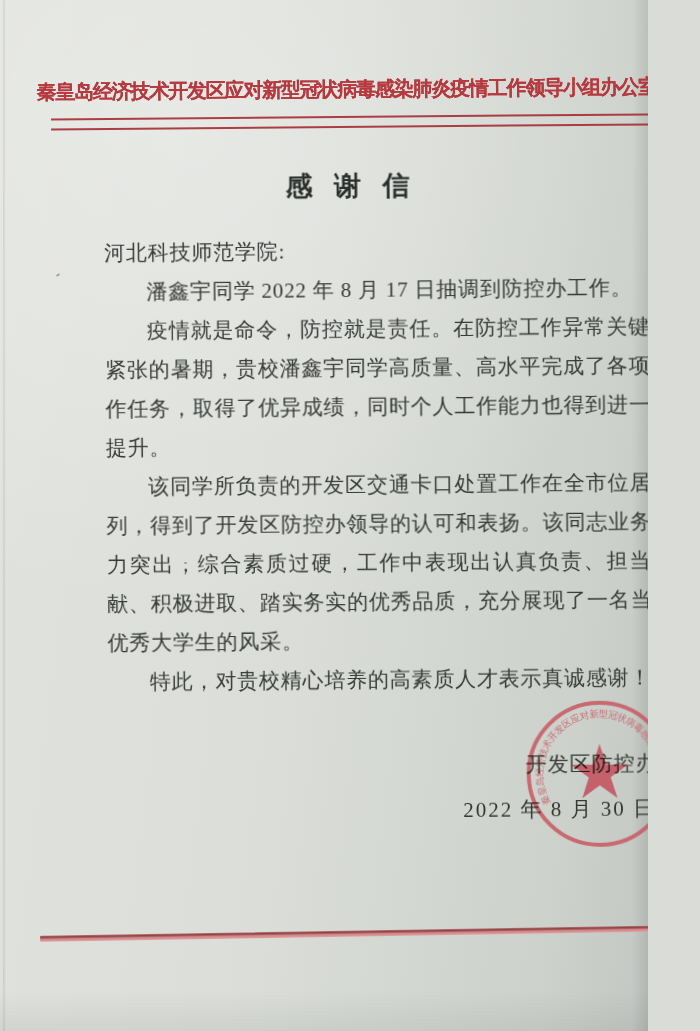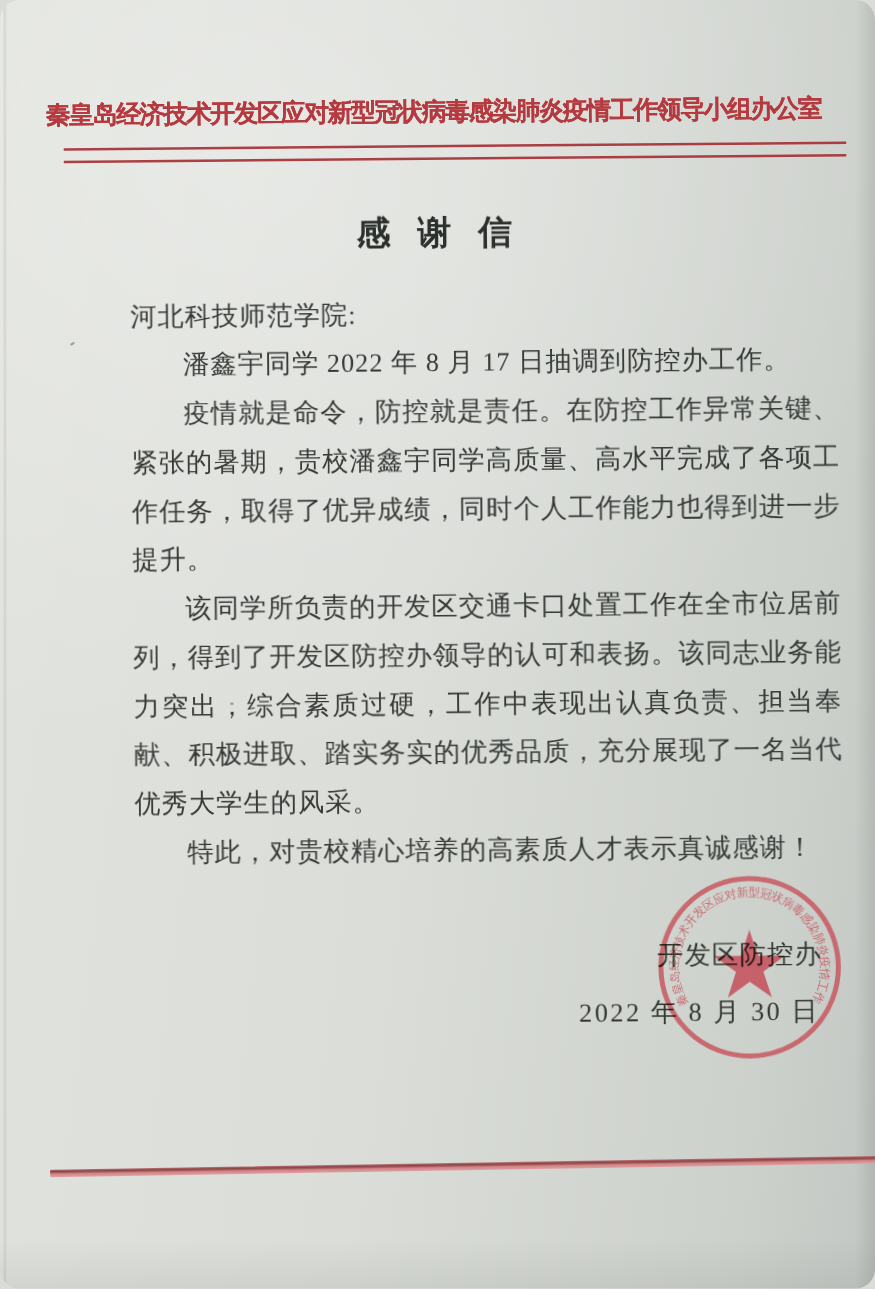--- a/index.html
+++ b/index.html
@@ -2,25 +2,24 @@
 <html><head>
 <meta charset="utf-8">
 <style>
   html,body{margin:0;padding:0;}
   body{
     width:700px;height:1031px;overflow:hidden;
     font-family:"Liberation Serif","DejaVu Serif",serif;
     background:#d9dcd7;
   }
   .photo{
-    position:relative;width:700px;height:1031px;overflow:hidden;
+    position:relative;width:648px;height:1031px;overflow:hidden;
     background:
       radial-gradient(130% 80% at 28% 12%, rgba(255,255,255,0.30), rgba(255,255,255,0) 60%),
       linear-gradient(97deg, #e1e3de 0%, #daddd8 48%, #cdd1cc 86%, #c3c7c3 100%);
-    border-radius: 16px;
   }
   
   .edge-left{position:absolute;left:3px;top:0;width:3px;height:100%;
     background:linear-gradient(to right, rgba(90,95,90,0.16), rgba(90,95,90,0));}
   .edge-right{position:absolute;right:0;top:0;width:16px;height:100%;
     background:linear-gradient(to left, rgba(70,75,70,0.14), rgba(70,75,70,0));}
   .edge-bottom{position:absolute;left:0;bottom:0;width:100%;height:40px;
     background:linear-gradient(to top, rgba(90,95,90,0.10), rgba(90,95,90,0));}
   .speck{position:absolute;border-radius:50%;background:rgba(70,74,70,0.45);}
   .speck.s1{left:56px;top:274px;width:4px;height:2px;transform:rotate(-30deg);}

